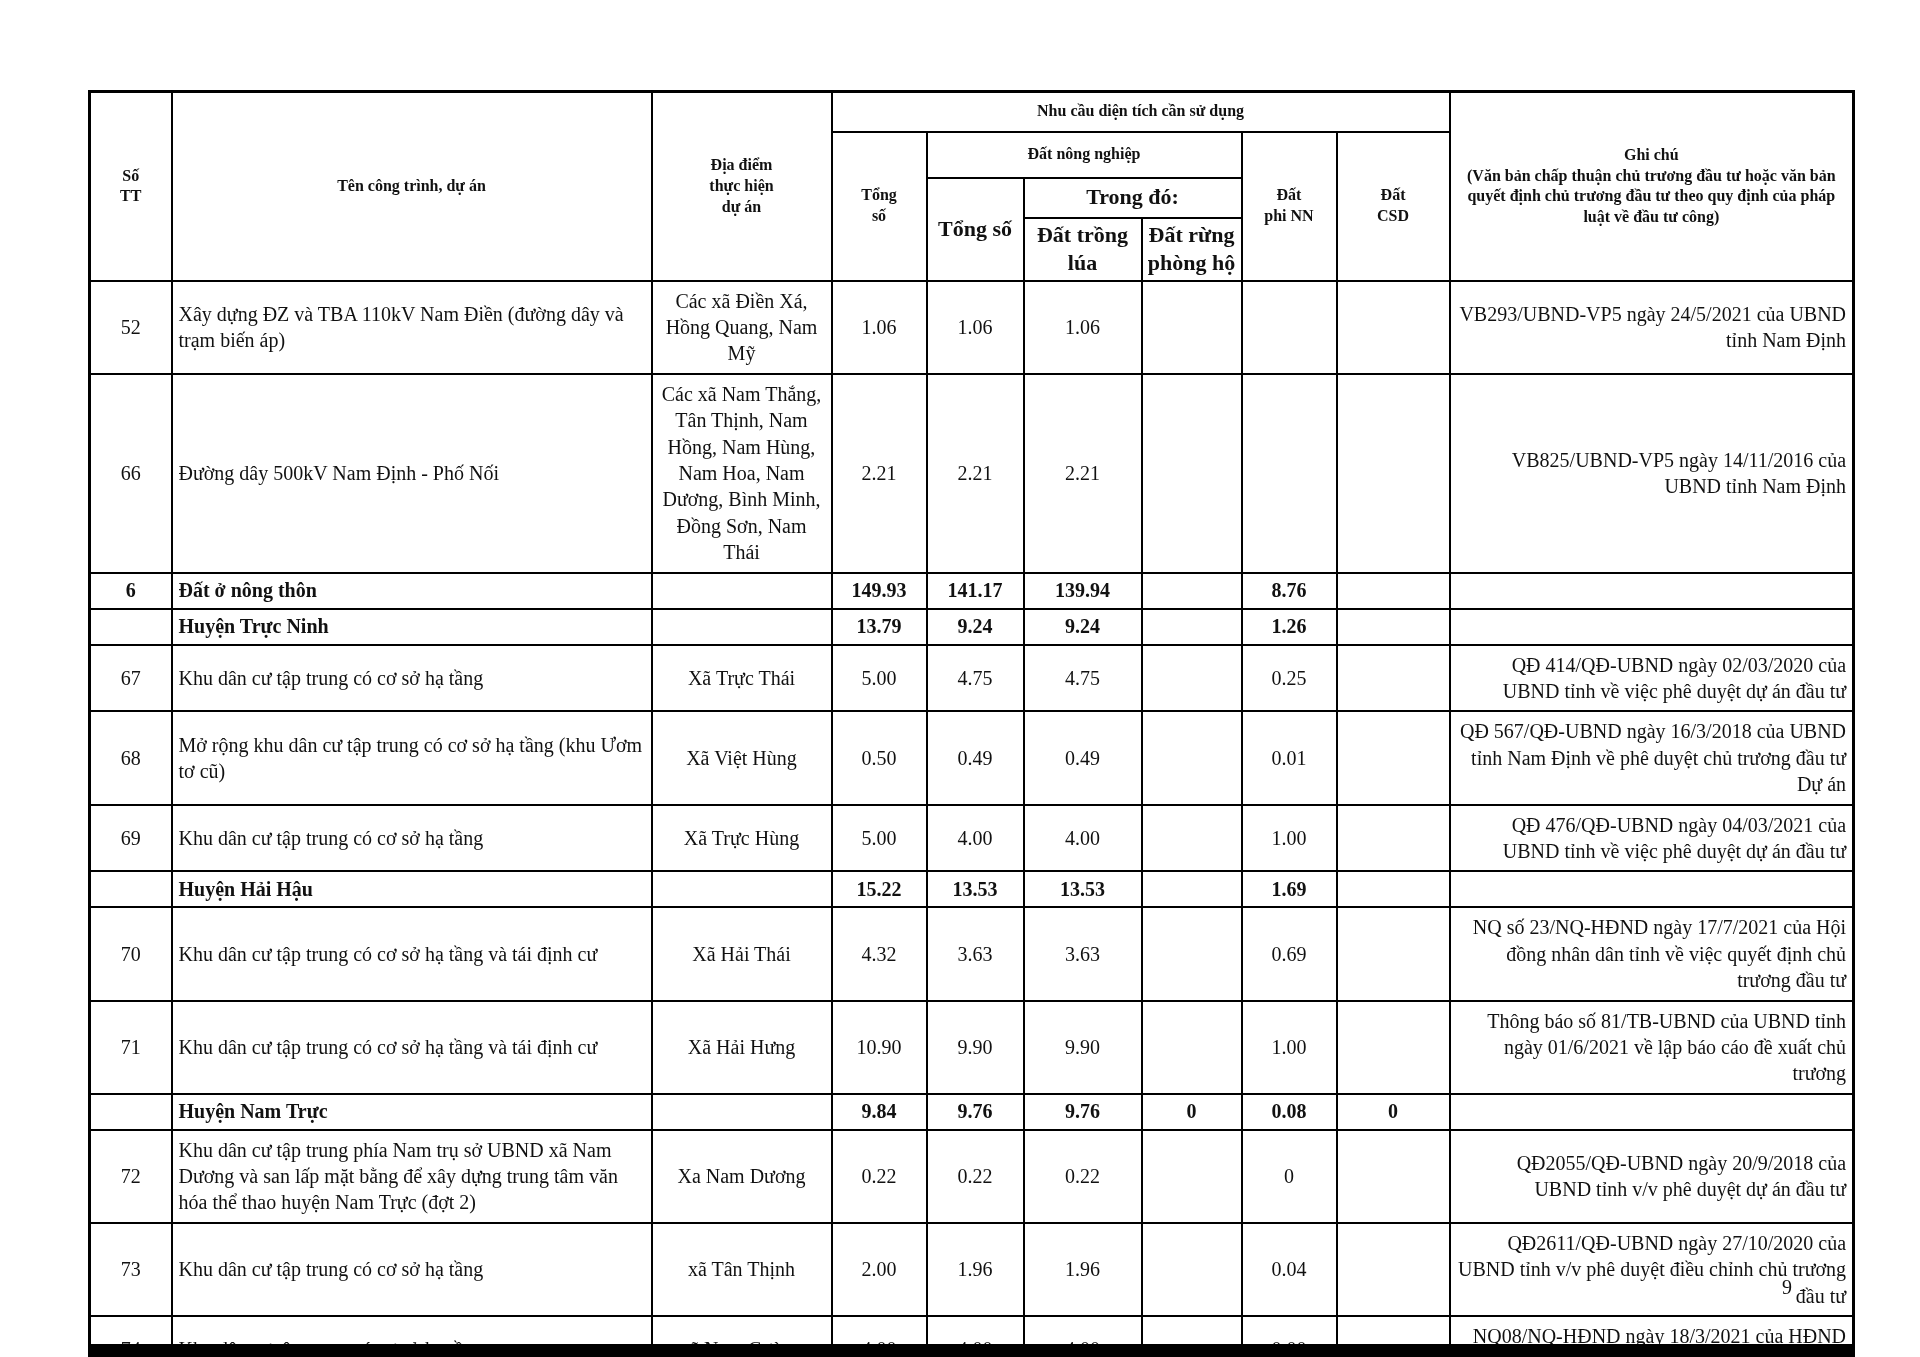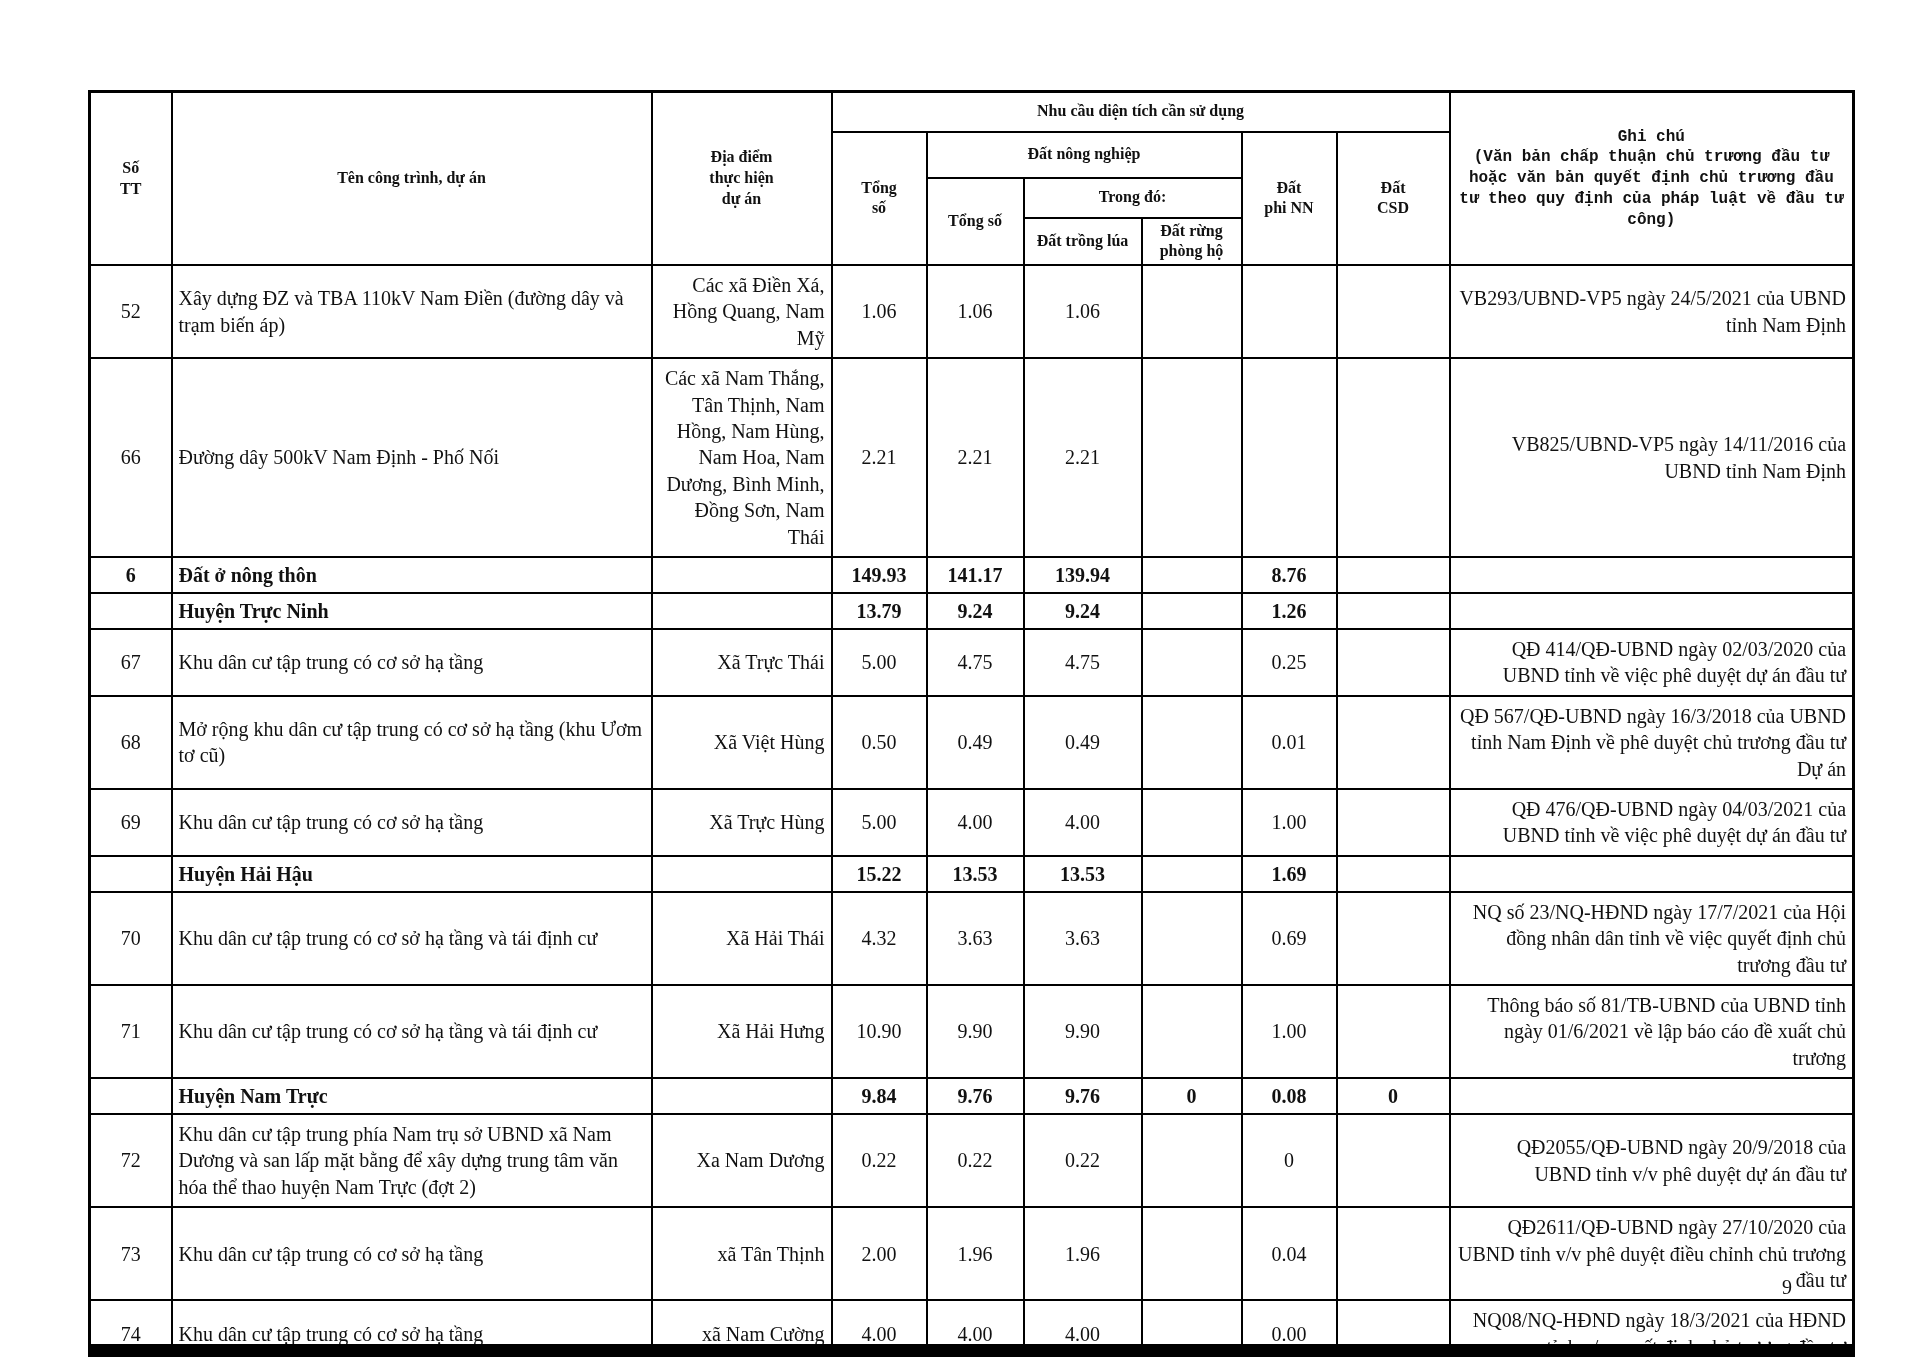--- a/index.html
+++ b/index.html
@@ -31,31 +31,31 @@
     overflow: hidden;
   }
   table.landuse th {
     font-weight: bold;
     text-align: center;
     white-space: pre-line;
     font-size: 16px;
     line-height: 1.3;
     padding: 2px 4px;
   }
-  tr.hrow3 th, tr.hrow4 th { font-size: 16px; font-family: Liberation Serif, serif; }
-  th.ghichu-cell { font-size: 19px; font-family: Liberation Mono, monospace; }
+  tr.hrow3 th, tr.hrow4 th { font-size: 22px; font-family: Liberation Serif, serif; }
+  th.ghichu-cell { font-size: 19px; }
   th.ghichu-cell .ghichu-sub { font-weight: normal; font-weight: bold; display: block; }
   table.landuse td {
     font-size: 20px;
     line-height: 1.32;
     padding: 6px 6px;
   }
   td.c0 { text-align: center; }
   td.c1 { text-align: left; padding-left: 9px; padding-right: 10px; }
-  td.c2 { text-align: right; padding-left: 8px; }
+  td.c2 { text-align: center; padding-left: 8px; }
   td.c3, td.c4, td.c5, td.c6, td.c7, td.c8 { text-align: center; padding-left: 2px; padding-right: 2px; }
   td.c9 { text-align: right; padding-left: 7px; padding-right: 6px; line-height: 1.28; }
   tr.section { height: 36px; }
   tr.section td { padding-top: 2px; padding-bottom: 2px; }
   tr.section td.c1,
   tr.section td.c3, tr.section td.c4, tr.section td.c5,
   tr.section td.c6, tr.section td.c7, tr.section td.c8,
   tr.section td.c0 { font-weight: bold; }
   tr.hrow1 { height: 40px; }
   tr.hrow2 { height: 46px; }

